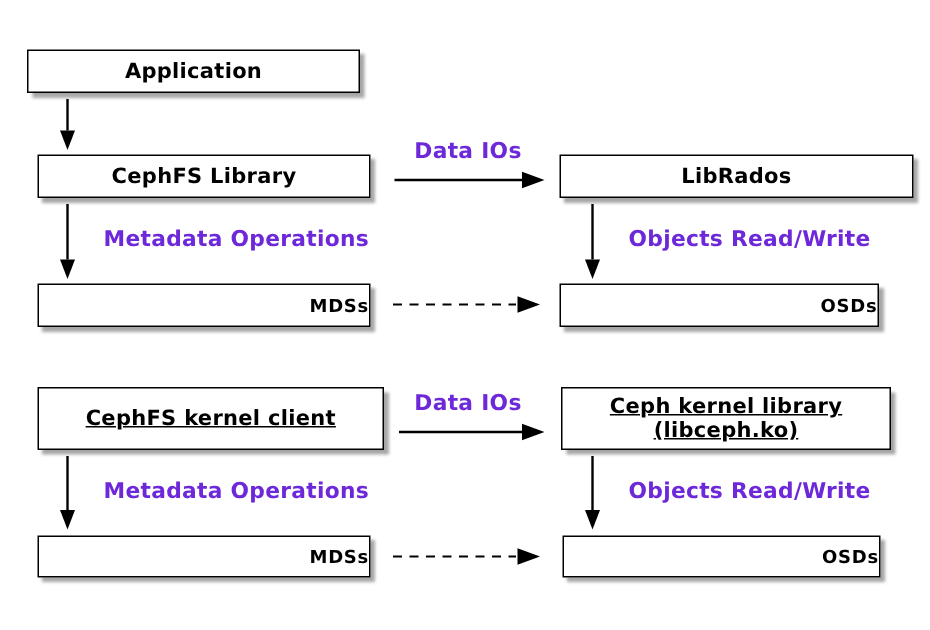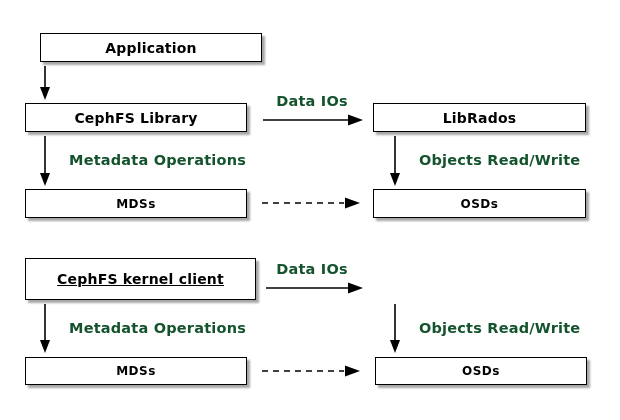--- a/index.html
+++ b/index.html
@@ -24,27 +24,27 @@
     flex-direction: column;
     align-items: center;
     justify-content: center;
     text-align: center;
     font-weight: bold;
     color: #000000;
     letter-spacing: 0.2px;
     box-sizing: border-box;
   }
   .fs14 { font-size: 14px; }
-  .fs12 { font-size: 12px; letter-spacing: 0.5px; }
+  .fs12 { font-size: 12px; letter-spacing: 0.5px; align-items: flex-end; }
   .two-line { line-height: 16px; text-decoration: underline; }
   .edge-label {
     position: absolute;
     font-weight: bold;
     font-size: 14.5px;
-    color: #14532d;
+    color: #6d28d9;
     white-space: nowrap;
     letter-spacing: 0.2px;
   }
   .center-label { text-align: center; }
   #arrow-layer {
     position: absolute;
     left: 0; top: 0;
     width: 620px;
     height: 420px;
     pointer-events: none;
@@ -91,44 +91,48 @@
     <g>
       <line class="shaft" x1="266" y1="288" x2="349" y2="288"></line>
       <polygon points="363,288 348,282.5 348,293.5"></polygon>
     </g>
     <g>
       <line class="dash" x1="262" y1="371" x2="344" y2="371"></line>
       <polygon points="360,371 345,365.5 345,376.5"></polygon>
     </g>
   </svg>
 
-  <div class="node fs14" style="left:40px; top:33px; width:222px; height:29px;">
+  <div class="node fs14" style="left:18px; top:33px; width:222px; height:29px;">
     <span>Application</span>
   </div>
 
   <div class="node fs14" style="left:25px; top:103px; width:222px; height:29px;">
     <span>CephFS Library</span>
   </div>
 
-  <div class="node fs14" style="left:373px; top:103px; width:213px; height:29px;">
+  <div class="node fs14" style="left:373px; top:103px; width:236px; height:29px;">
     <span>LibRados</span>
   </div>
 
   <div class="node fs12" style="left:25px; top:189px; width:222px; height:29px;">
     <span>MDSs</span>
   </div>
 
   <div class="node fs12" style="left:373px; top:189px; width:213px; height:29px;">
     <span>OSDs</span>
   </div>
 
   <div class="node fs14 two-line" style="left:25px; top:258px; width:231px; height:42px;">
     <span>CephFS kernel client</span>
   </div>
 
+  <div class="node fs14 two-line" style="left:374px; top:258px; width:220px; height:42px;">
+    <span>Ceph kernel library</span>
+    <span>(libceph.ko)</span>
+  </div>
 
   <div class="node fs12" style="left:25px; top:357px; width:222px; height:28px;">
     <span>MDSs</span>
   </div>
 
   <div class="node fs12" style="left:375px; top:357px; width:212px; height:28px;">
     <span>OSDs</span>
   </div>
 
   <div class="edge-label center-label" style="left:262px; top:93px; width:100px;">Data IOs</div>

